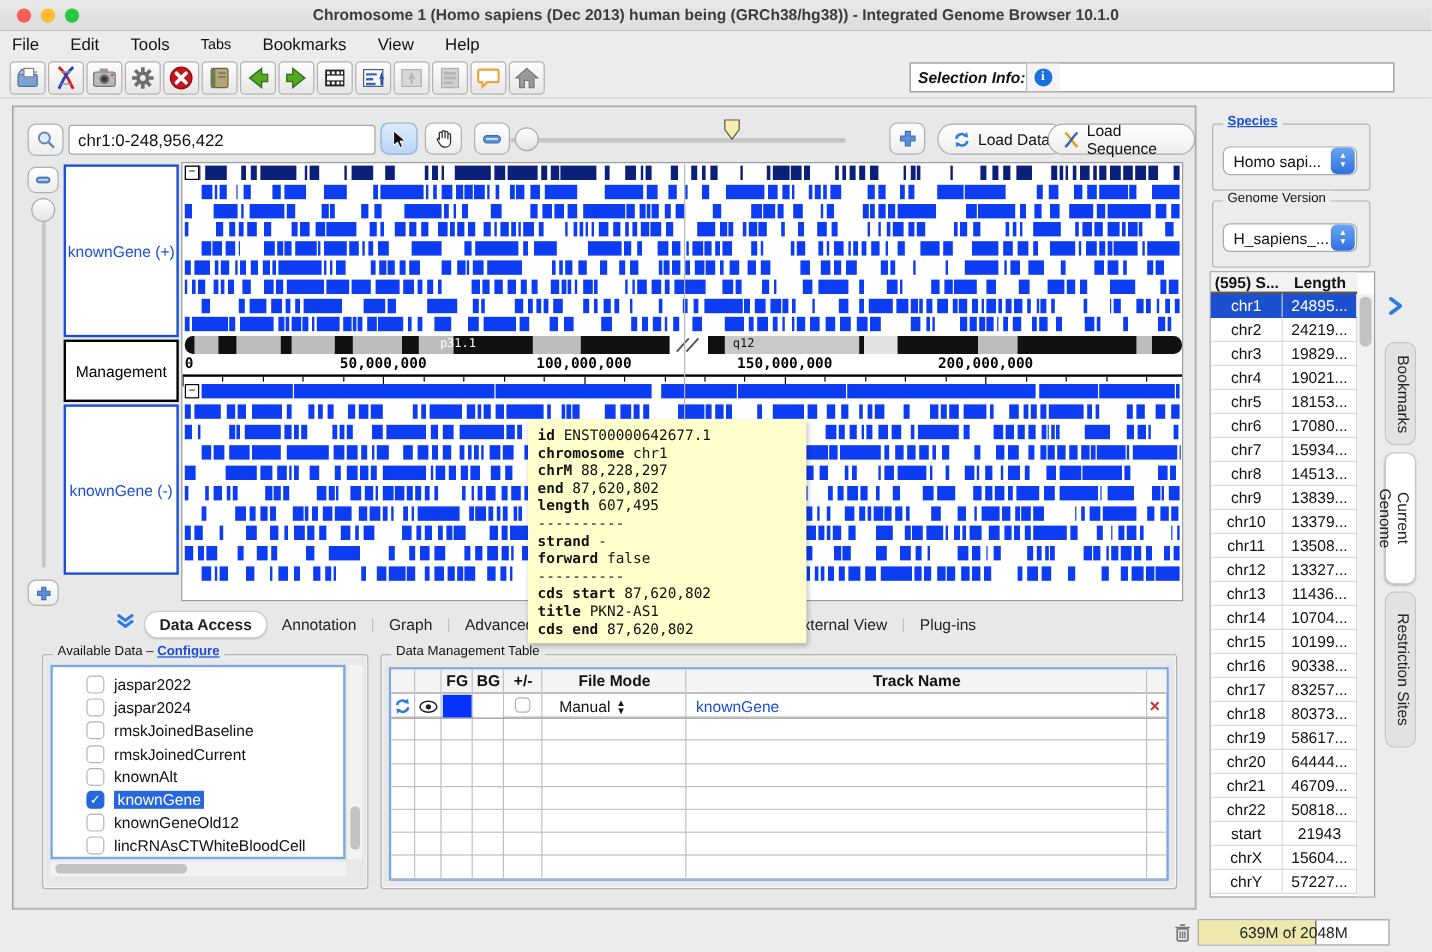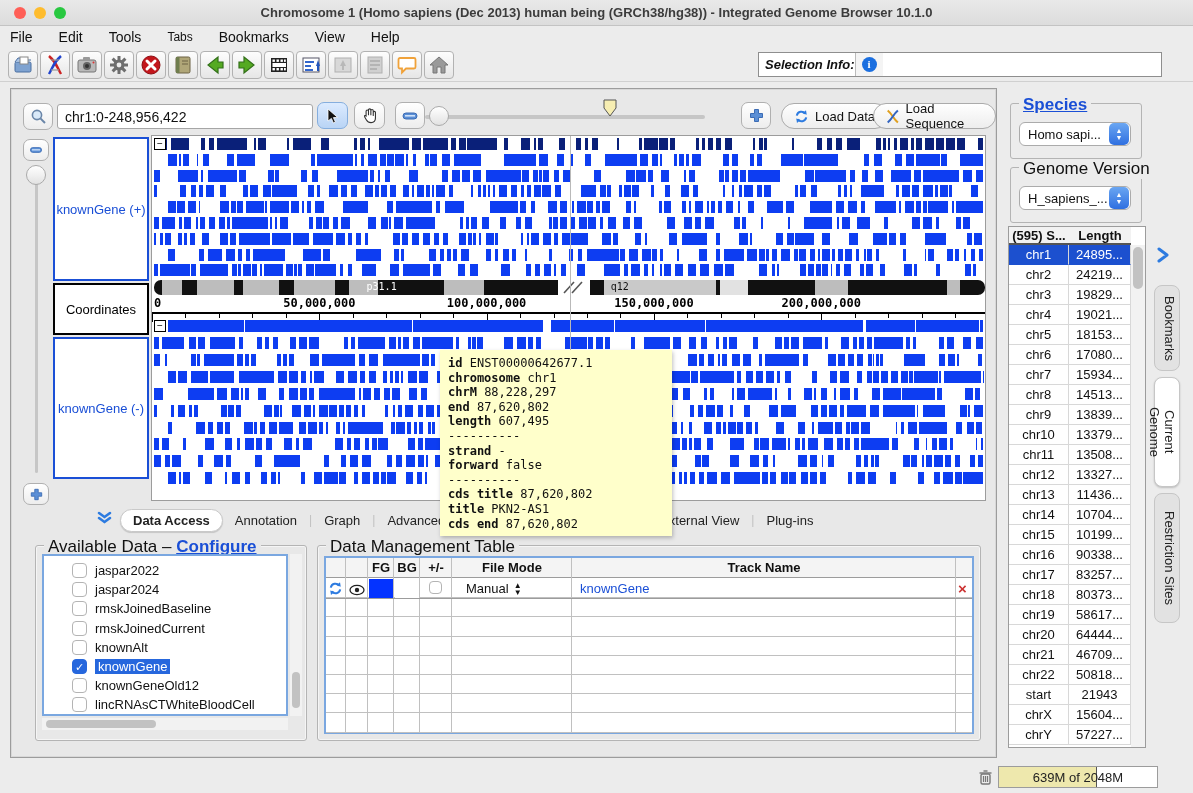--- a/index.html
+++ b/index.html
@@ -60,21 +60,21 @@
   .tick-label { position:absolute; top:0; font-size:12px; font-weight:bold; font-family:"DejaVu Sans Mono",monospace; color:#000; white-space:nowrap; }
 
   
   #tabrow { left:14px; top:418px; width:958px; height:26px; display:flex; align-items:center; gap:0; }
   .tab { font-size:13px; color:#222; padding:3px 12px; white-space:nowrap; }
   .tab.selected { background:#fff; border:1px solid #c9c9c9; border-radius:12px; box-shadow:0 1px 1px rgba(0,0,0,.15); font-weight:bold; }
   .tabsep { color:#c0c0c0; font-size:12px; }
 
   
   .groupbox { border:1px solid #b4b4b4; border-radius:3px; box-shadow:inset 0 0 0 1px #f5f5f5; }
-  .grouptitle { position:absolute; top:-9px; left:8px; background:#e8e8e8; padding:0 4px; font-size:17px; color:#111; white-space:nowrap; }
+  .grouptitle { position:absolute; top:-9px; left:8px; background:#e8e8e8; padding:0 4px; font-size:11px; color:#111; white-space:nowrap; }
   .linktext { color:#1a4fd6; font-weight:bold; text-decoration:underline; }
 
   #avail-group { left:24px; top:456px; width:272px; height:196px; }
   #avail-list { position:absolute; left:6px; top:8px; width:246px; height:162px; background:#fff; border:2px solid #7aa7e0; overflow:hidden; }
   .avail-item { position:absolute; left:28px; display:flex; align-items:center; gap:8px; height:19px; }
   .cb { width:15px; height:15px; border:1px solid #b4b4b4; border-radius:4px; background:#fff; }
   .cb.checked { background:#2667dd; border-color:#2667dd; color:#fff; font-size:11px; text-align:center; line-height:15px; }
   .avail-label { font-size:13px; color:#111; white-space:nowrap; }
   .avail-label.selected { background:#2667dd; color:#fff; padding:0 3px; }
   .scroll-v { position:absolute; background:#f2f2f2; }
@@ -316,21 +316,21 @@
     </div>
     <div class="abs" id="vtrack"></div>
     <div class="abs" id="vthumb"></div>
     <div class="abs roundbtn" id="vstrip-plus">
       <svg width="13" height="13" viewBox="0 0 15 15">
           <path d="M5.5 1.5 h4 v4 h4 v4 h-4 v4 h-4 v-4 h-4 v-4 h4 z" fill="#5b8fd6" stroke="#3c6cb4"></path>
         </svg>
     </div>
 
     <div class="abs tracklabel" id="lbl-plus">knownGene (+)</div>
-    <div class="abs tracklabel" id="lbl-coord">Coordinates</div>
+    <div class="abs tracklabel" id="lbl-coord">Management</div>
     <div class="abs tracklabel" id="lbl-minus">knownGene (-)</div>
 
     <div class="abs" id="canvas">
       <div id="hairline"></div>
       <div class="handle" style="left:2px;top:2px">−</div>
       <div class="handle" style="left:2px;top:184px">−</div>
       <div id="ideogram">
           <div class="band" style="left: 8px; width: 20.1046px; background: rgb(189, 189, 189);"></div>
           <div class="band" style="left: 43.4308px; width: 36.6752px; background: rgb(189, 189, 189);"></div>
           <div class="band" style="left: 89.4147px; width: 35.796px; background: rgb(189, 189, 189);"></div>
@@ -1672,17 +1672,17 @@
   <div class="abs" id="tooltip">
       <div><span class="tt-key">id </span><span>ENST00000642677.1</span></div>
       <div><span class="tt-key">chromosome </span><span>chr1</span></div>
       <div><span class="tt-key">chrM </span><span>88,228,297</span></div>
       <div><span class="tt-key">end </span><span>87,620,802</span></div>
       <div><span class="tt-key">length </span><span>607,495</span></div>
       <div>----------</div>
       <div><span class="tt-key">strand </span><span>-</span></div>
       <div><span class="tt-key">forward </span><span>false</span></div>
       <div>----------</div>
-      <div><span class="tt-key">cds title </span><span>87,620,802</span></div>
+      <div><span class="tt-key">cds start </span><span>87,620,802</span></div>
       <div><span class="tt-key">title </span><span>PKN2-AS1</span></div>
       <div><span class="tt-key">cds end </span><span>87,620,802</span></div>
     </div>
 </div>
 
 </body></html>

